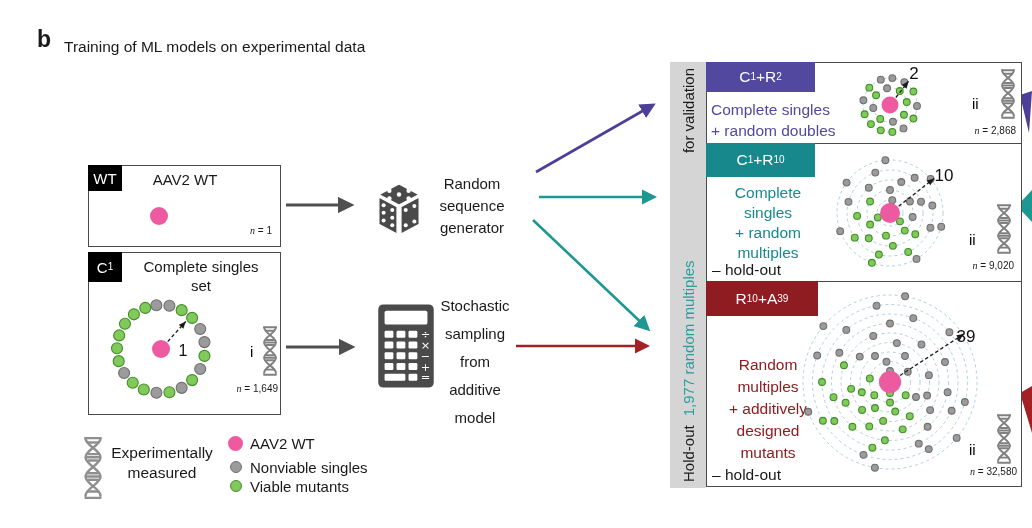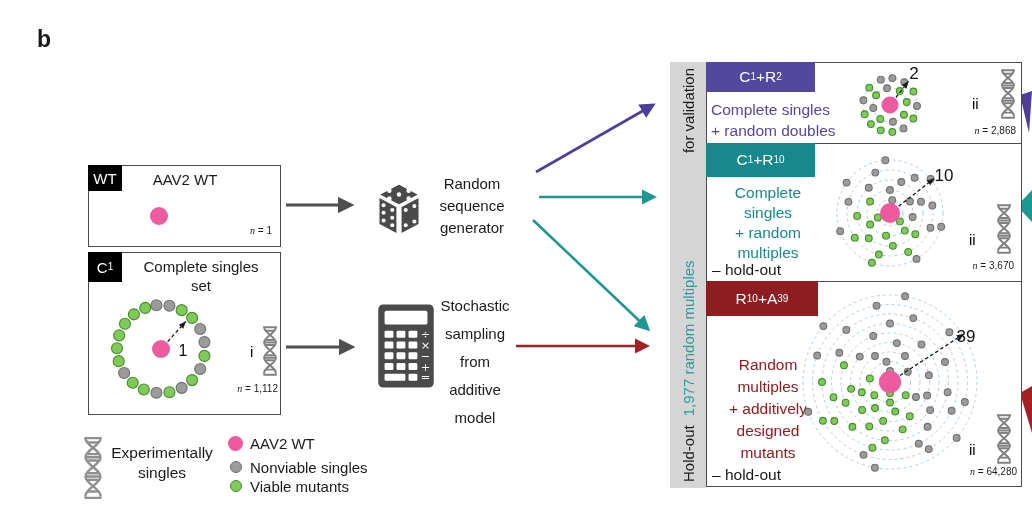--- a/index.html
+++ b/index.html
@@ -25,20 +25,21 @@
   .vtext-inner .gap{flex:1;}
   .legend-label{font-size:15px;}
   .dot{border-radius:50%;box-sizing:border-box;}
 </style>
 </head>
 <body>
 
 <div class="stage">
 
   <div class="abs panel-label" style="left:37px;top:26px;">b</div>
+  <div class="abs panel-title" style="left:64px;top:38px;">Training of ML models on experimental data</div>
 
   <div class="abs box" style="left:88px;top:165px;width:193px;height:82px;"></div>
   <div class="abs tag" style="left:88px;top:165px;width:34px;height:26px;">WT</div>
   <div class="abs center" style="left:105px;top:171px;width:160px;font-size:15px;">AAV2 WT</div>
   <div class="abs dot" style="left:150px;top:207px;width:18px;height:18px;background:#ee5a9f;"></div>
   <div class="abs nlab right" style="left:180px;top:225px;width:92px;"><i>n</i><span> = 1</span></div>
 
   <div class="abs box" style="left:88px;top:252px;width:193px;height:163px;"></div>
   <div class="abs tag" style="left:88px;top:252px;width:34px;height:30px;">
       <span>C</span>
@@ -83,21 +84,21 @@
       <path d="M8 6 H18"></path>
         <path d="M9 17 H17"></path>
         <path d="M7.5 20 H18.5"></path>
         <path d="M9 23 H17"></path>
       <path d="M9 35 H17"></path>
         <path d="M7.5 38 H18.5"></path>
         <path d="M9 41 H17"></path>
         <path d="M8 52 H18"></path>
     </g>
   </svg>
-  <div class="abs nlab right" style="left:178px;top:383px;width:100px;"><i>n</i><span> = 1,112</span></div>
+  <div class="abs nlab right" style="left:178px;top:383px;width:100px;"><i>n</i><span> = 1,649</span></div>
 
   <svg class="abs" style="left:374px;top:180px;" viewBox="0 0 52 58" width="50" height="58">
     <g fill="#4a4a4a" stroke="#ffffff" stroke-width="1.4">
       <polygon points="26,3 47,14 26,25 5,14"></polygon>
       <polygon points="5,16.5 24,26.5 24,55 5,45"></polygon>
       <polygon points="47,16.5 28,26.5 28,55 47,45"></polygon>
     </g>
     <g fill="#ffffff" stroke="none">
       <circle cx="26" cy="14" r="2.3"></circle>
         <circle cx="16" cy="10" r="2.3"></circle>
@@ -312,21 +313,21 @@
       <path d="M8 6 H18"></path>
         <path d="M9 17 H17"></path>
         <path d="M7.5 20 H18.5"></path>
         <path d="M9 23 H17"></path>
       <path d="M9 35 H17"></path>
         <path d="M7.5 38 H18.5"></path>
         <path d="M9 41 H17"></path>
         <path d="M8 52 H18"></path>
     </g>
   </svg>
-  <div class="abs nlab right" style="left:914px;top:260px;width:100px;"><i>n</i><span> = 3,670</span></div>
+  <div class="abs nlab right" style="left:914px;top:260px;width:100px;"><i>n</i><span> = 9,020</span></div>
 
   <div class="abs box" style="left:706px;top:281px;width:316px;height:206px;"></div>
   <div class="abs hdr" style="left:706px;top:281px;width:112px;height:35px;background:#8e1c20;">
     <span>R</span>
       <sub>10</sub>
       <span> + </span>
       <span>A</span>
       <sub>39</sub>
   </div>
   <div class="abs pre center" style="left:706px;top:354px;width:124px;font-size:15.5px;line-height:22px;color:#8e1c20;">Random
@@ -416,40 +417,40 @@
       <path d="M8 6 H18"></path>
         <path d="M9 17 H17"></path>
         <path d="M7.5 20 H18.5"></path>
         <path d="M9 23 H17"></path>
       <path d="M9 35 H17"></path>
         <path d="M7.5 38 H18.5"></path>
         <path d="M9 41 H17"></path>
         <path d="M8 52 H18"></path>
     </g>
   </svg>
-  <div class="abs nlab right" style="left:917px;top:466px;width:100px;"><i>n</i><span> = 64,280</span></div>
+  <div class="abs nlab right" style="left:917px;top:466px;width:100px;"><i>n</i><span> = 32,580</span></div>
 
   <svg class="abs dna" style="left:78px;top:436px;color:#8f8f8f;" viewBox="0 0 26 60" width="30" height="64">
     <g fill="none" stroke="currentColor" stroke-width="2.3" stroke-linecap="round">
       <path d="M6 2 H20"></path>
         <path d="M6 58 H20"></path>
       <path d="M6 2 C6 9 20 13 20 20 C20 27 6 31 6 38 C6 45 20 49 20 56"></path>
       <path d="M20 2 C20 9 6 13 6 20 C6 27 20 31 20 38 C20 45 6 49 6 56"></path>
       <path d="M8 6 H18"></path>
         <path d="M9 17 H17"></path>
         <path d="M7.5 20 H18.5"></path>
         <path d="M9 23 H17"></path>
       <path d="M9 35 H17"></path>
         <path d="M7.5 38 H18.5"></path>
         <path d="M9 41 H17"></path>
         <path d="M8 52 H18"></path>
     </g>
   </svg>
   <div class="abs pre center" style="left:101px;top:443px;width:122px;font-size:15.5px;line-height:20px;">Experimentally
-singles</div>
+measured</div>
 
   <div class="abs dot" style="left:228px;top:436px;width:15px;height:15px;background:#ee5a9f;"></div>
   <div class="abs legend-label" style="left:250px;top:435px;">AAV2 WT</div>
 
   <div class="abs dot" style="left:230px;top:461px;width:12px;height:12px;background:#9b9b9b;border:1.5px solid #6f6f6f;"></div>
   <div class="abs legend-label" style="left:250px;top:459px;">Nonviable singles</div>
 
   <div class="abs dot" style="left:230px;top:480px;width:12px;height:12px;background:#82c95b;border:1.5px solid #3f8f27;"></div>
   <div class="abs legend-label" style="left:250px;top:478px;">Viable mutants</div>
 

